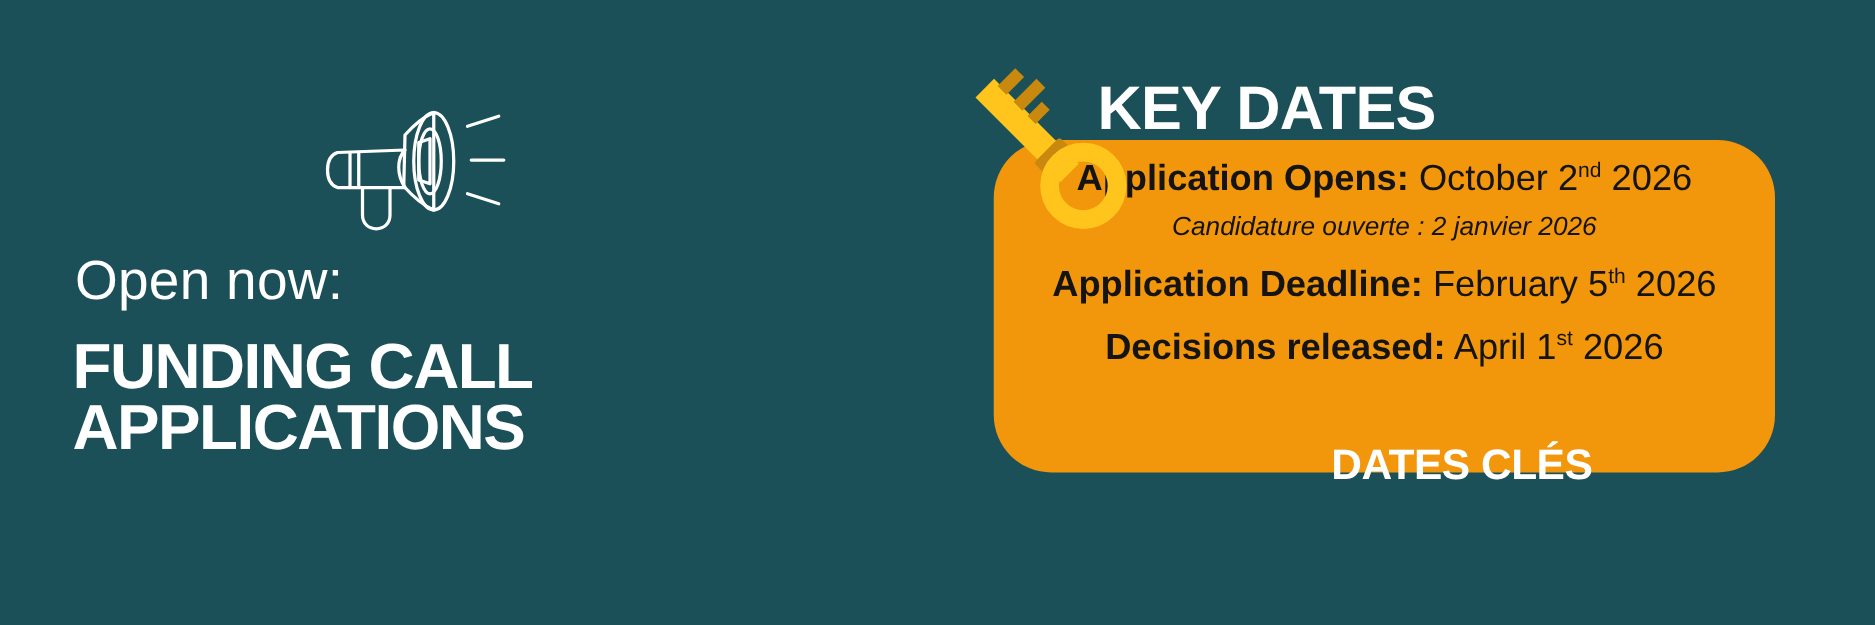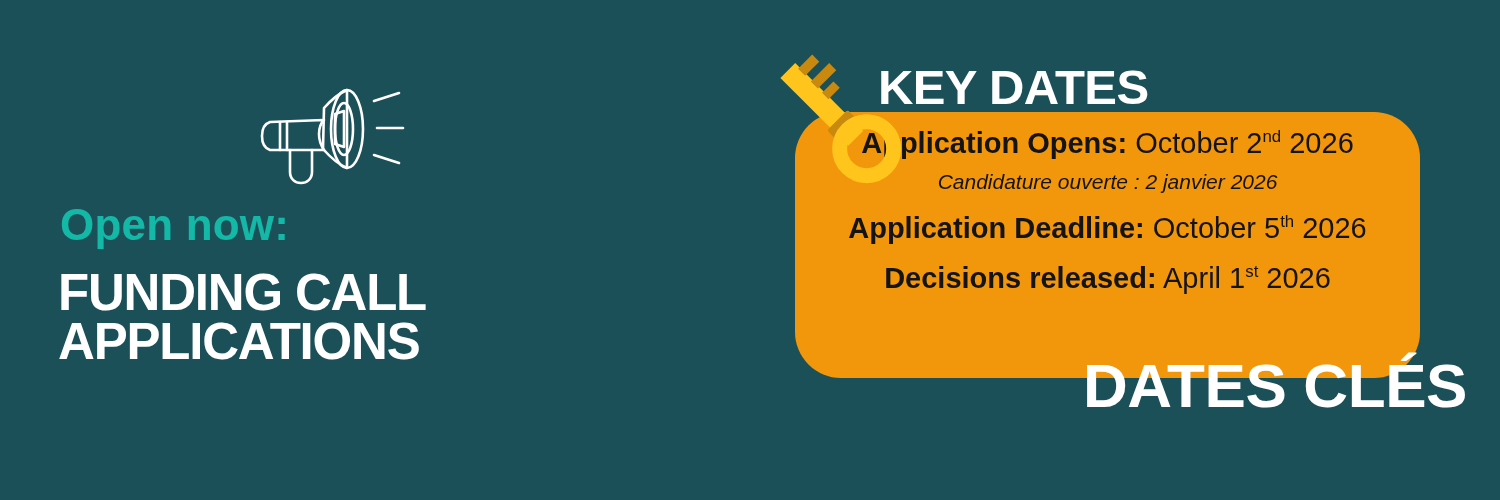--- a/index.html
+++ b/index.html
@@ -28,22 +28,22 @@
     left: 258px;
     top: 66px;
     width: 150px;
     height: 120px;
   }
   #open-now-label {
     position: absolute;
     left: 60px;
     top: 203px;
     font-size: 44px;
-    font-weight: 700;
-    color: #14b8a6;
+    font-weight: 400;
+    color: #ffffff;
     letter-spacing: 0.2px;
     line-height: 1;
   }
   #headline {
     position: absolute;
     left: 58px;
     top: 268px;
     width: 660px;
     color: #ffffff;
     font-weight: bold;
@@ -121,22 +121,22 @@
     line-height: 1.3;
     white-space: nowrap;
     color: #141414;
     margin-top: 7px;
   }
   #dates-cles-title {
     position: absolute;
     left: 325px;
     top: 355px;
     width: 420px;
-    text-align: center;
-    font-size: 62px;
+    text-align: left;
+    font-size: 34px;
     font-weight: bold;
     color: #ffffff;
     letter-spacing: -0.4px;
     line-height: 1;
     z-index: 4;
   }
 </style>
 </head>
 <body>
 
@@ -205,21 +205,21 @@
         <div class="date-main">
           <span class="lbl">Application Opens:</span>
           <span class="val"><span>October 2</span><sup>nd</sup><span> 2026</span></span>
         </div>
         <div class="date-fr">Candidature ouverte : 2 janvier 2026</div>
       </div>
 
       <div class="date-entry">
         <div class="date-main">
           <span class="lbl">Application Deadline:</span>
-          <span class="val"><span>October 5</span><sup>th</sup><span> 2026</span></span>
+          <span class="val"><span>February 5</span><sup>th</sup><span> 2026</span></span>
         </div>
       </div>
 
       <div class="date-entry">
         <div class="date-main">
           <span class="lbl">Decisions released:</span>
           <span class="val"><span>April 1</span><sup>st</sup><span> 2026</span></span>
         </div>
       </div>
 

